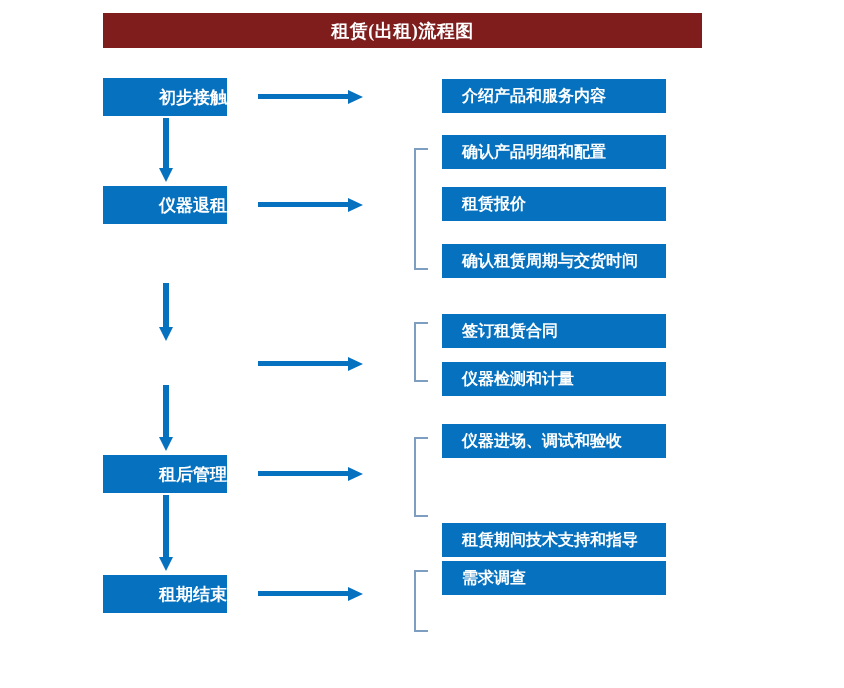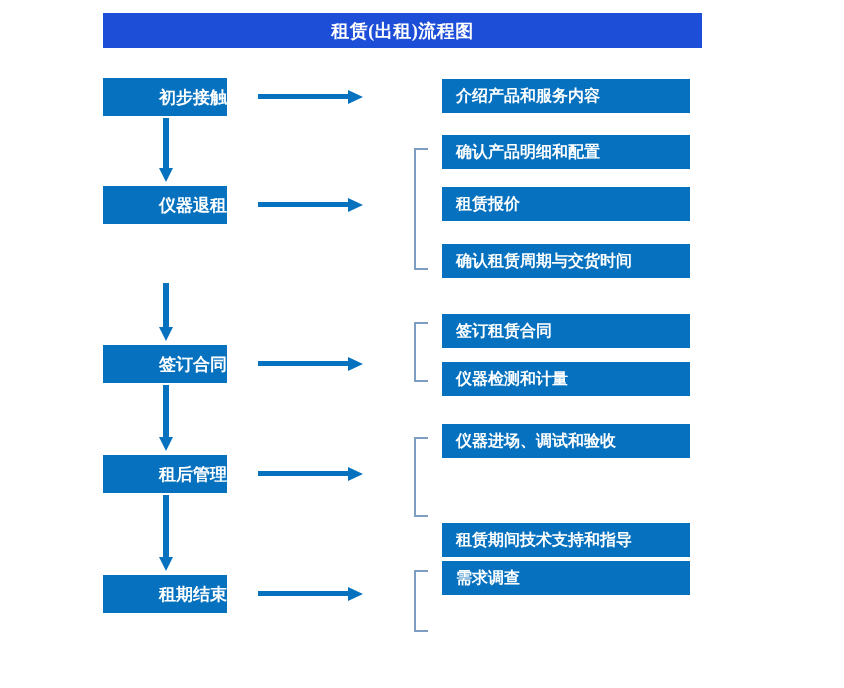--- a/index.html
+++ b/index.html
@@ -18,21 +18,21 @@
     overflow: hidden;
   }
 
   
   .title-bar {
     position: absolute;
     left: 103px;
     top: 13px;
     width: 599px;
     height: 35px;
-    background: #1d4ed8;
+    background: #7f1d1d;
     display: flex;
     align-items: center;
     justify-content: center;
   }
   .title-bar .title-text {
     color: #ffffff;
     font-size: 18px;
     font-weight: bold;
     letter-spacing: 0.5px;
     font-family: "Liberation Serif", "DejaVu Serif", serif;
@@ -61,23 +61,23 @@
     height: 38px;
     justify-content: flex-end;
   }
   .stage-box .box-text {
     font-size: 17px;
   }
 
   
   .detail-box {
     left: 442px;
-    width: 248px;
+    width: 224px;
     height: 34px;
-    padding-left: 14px;
+    padding-left: 20px;
   }
   .detail-box .box-text {
     font-size: 16px;
   }
 
   
   .h-arrow {
     position: absolute;
     height: 16px;
   }
@@ -108,23 +108,20 @@
   <div class="title-bar">
     <span class="title-text">租赁(出租)流程图</span>
   </div>
 
   <div class="box stage-box" style="top:78px;">
     <span class="box-text">初步接触</span>
   </div>
   <div class="box stage-box" style="top:186px;">
     <span class="box-text">仪器退租</span>
   </div>
-  <div class="box stage-box" style="top:345px;">
-    <span class="box-text">签订合同</span>
-  </div>
   <div class="box stage-box" style="top:455px;">
     <span class="box-text">租后管理</span>
   </div>
   <div class="box stage-box" style="top:575px;">
     <span class="box-text">租期结束</span>
   </div>
 
   <div class="v-arrow" style="left:155px; top:118px; height:66px;">
     <svg width="22" height="66" viewBox="0 0 22 66">
       <rect x="8" y="0" width="6" height="52" fill="#0571bf"></rect>

